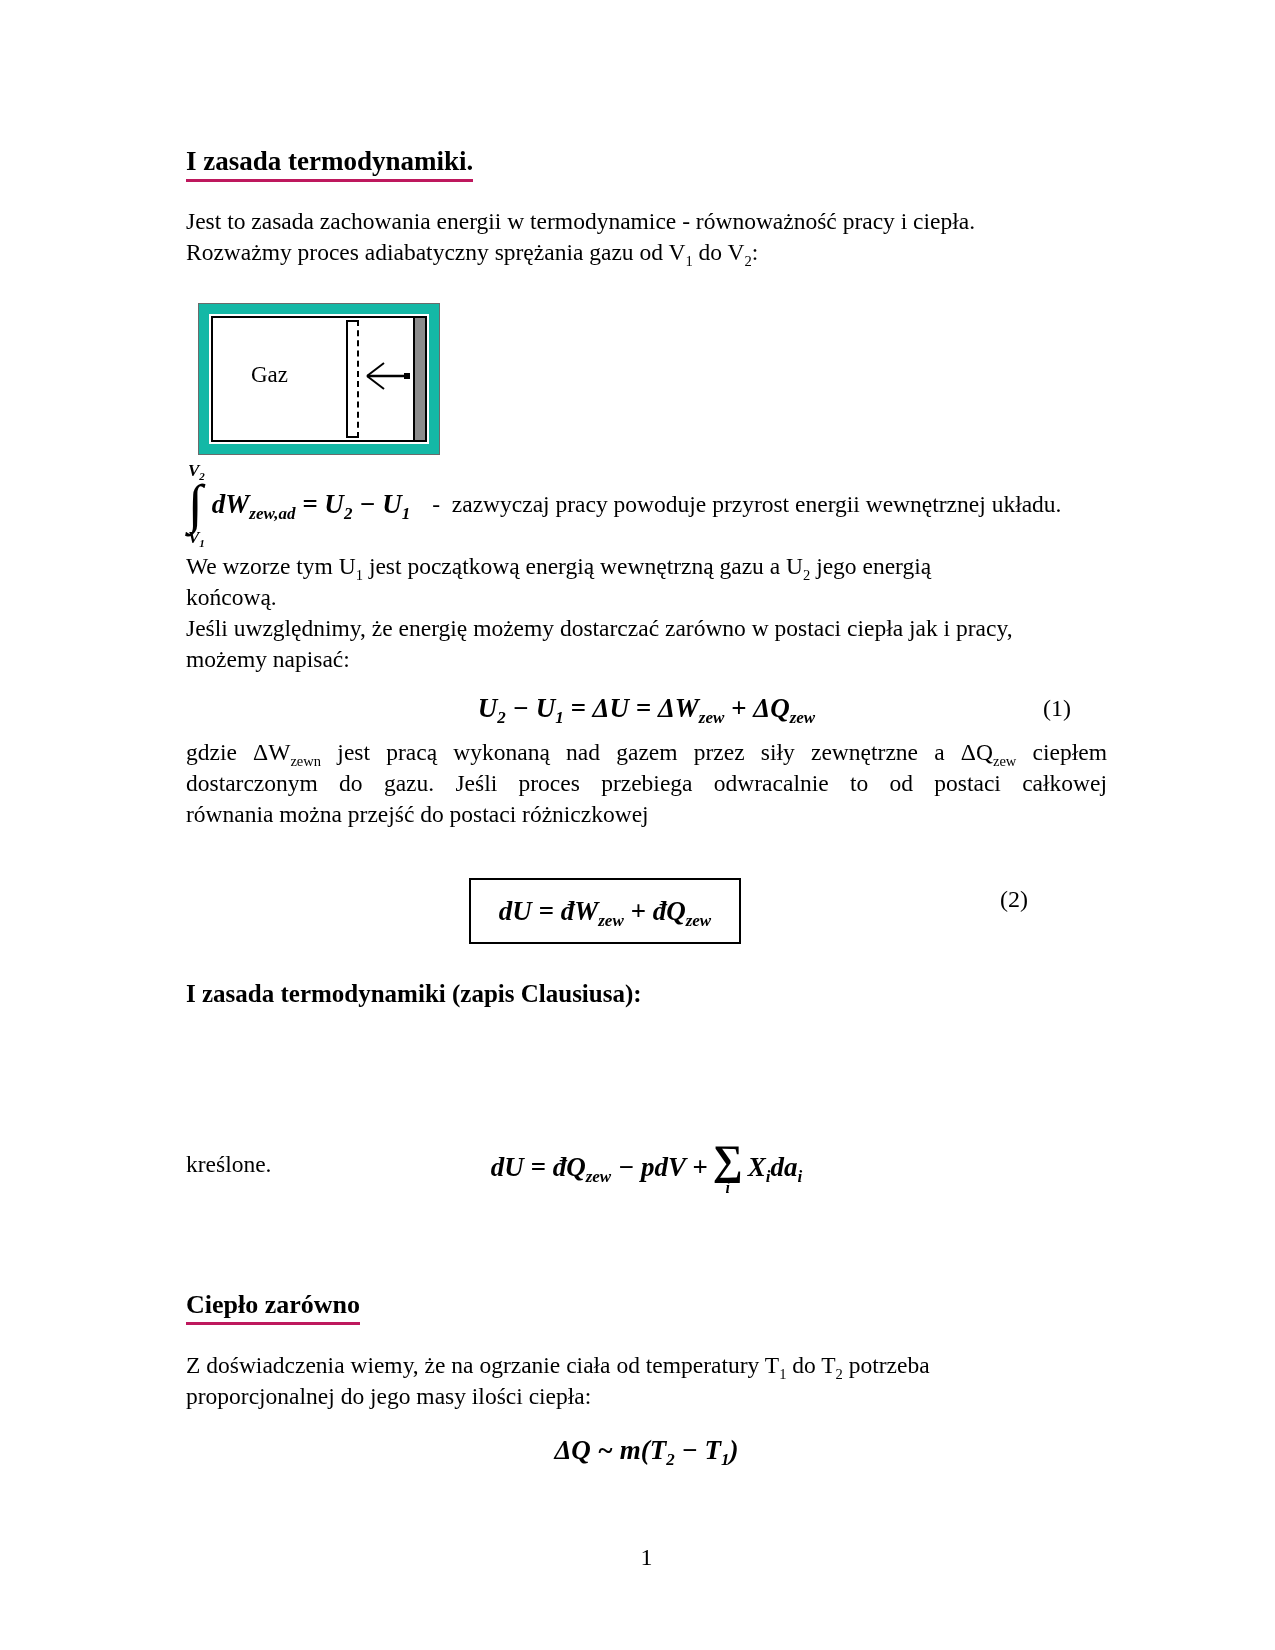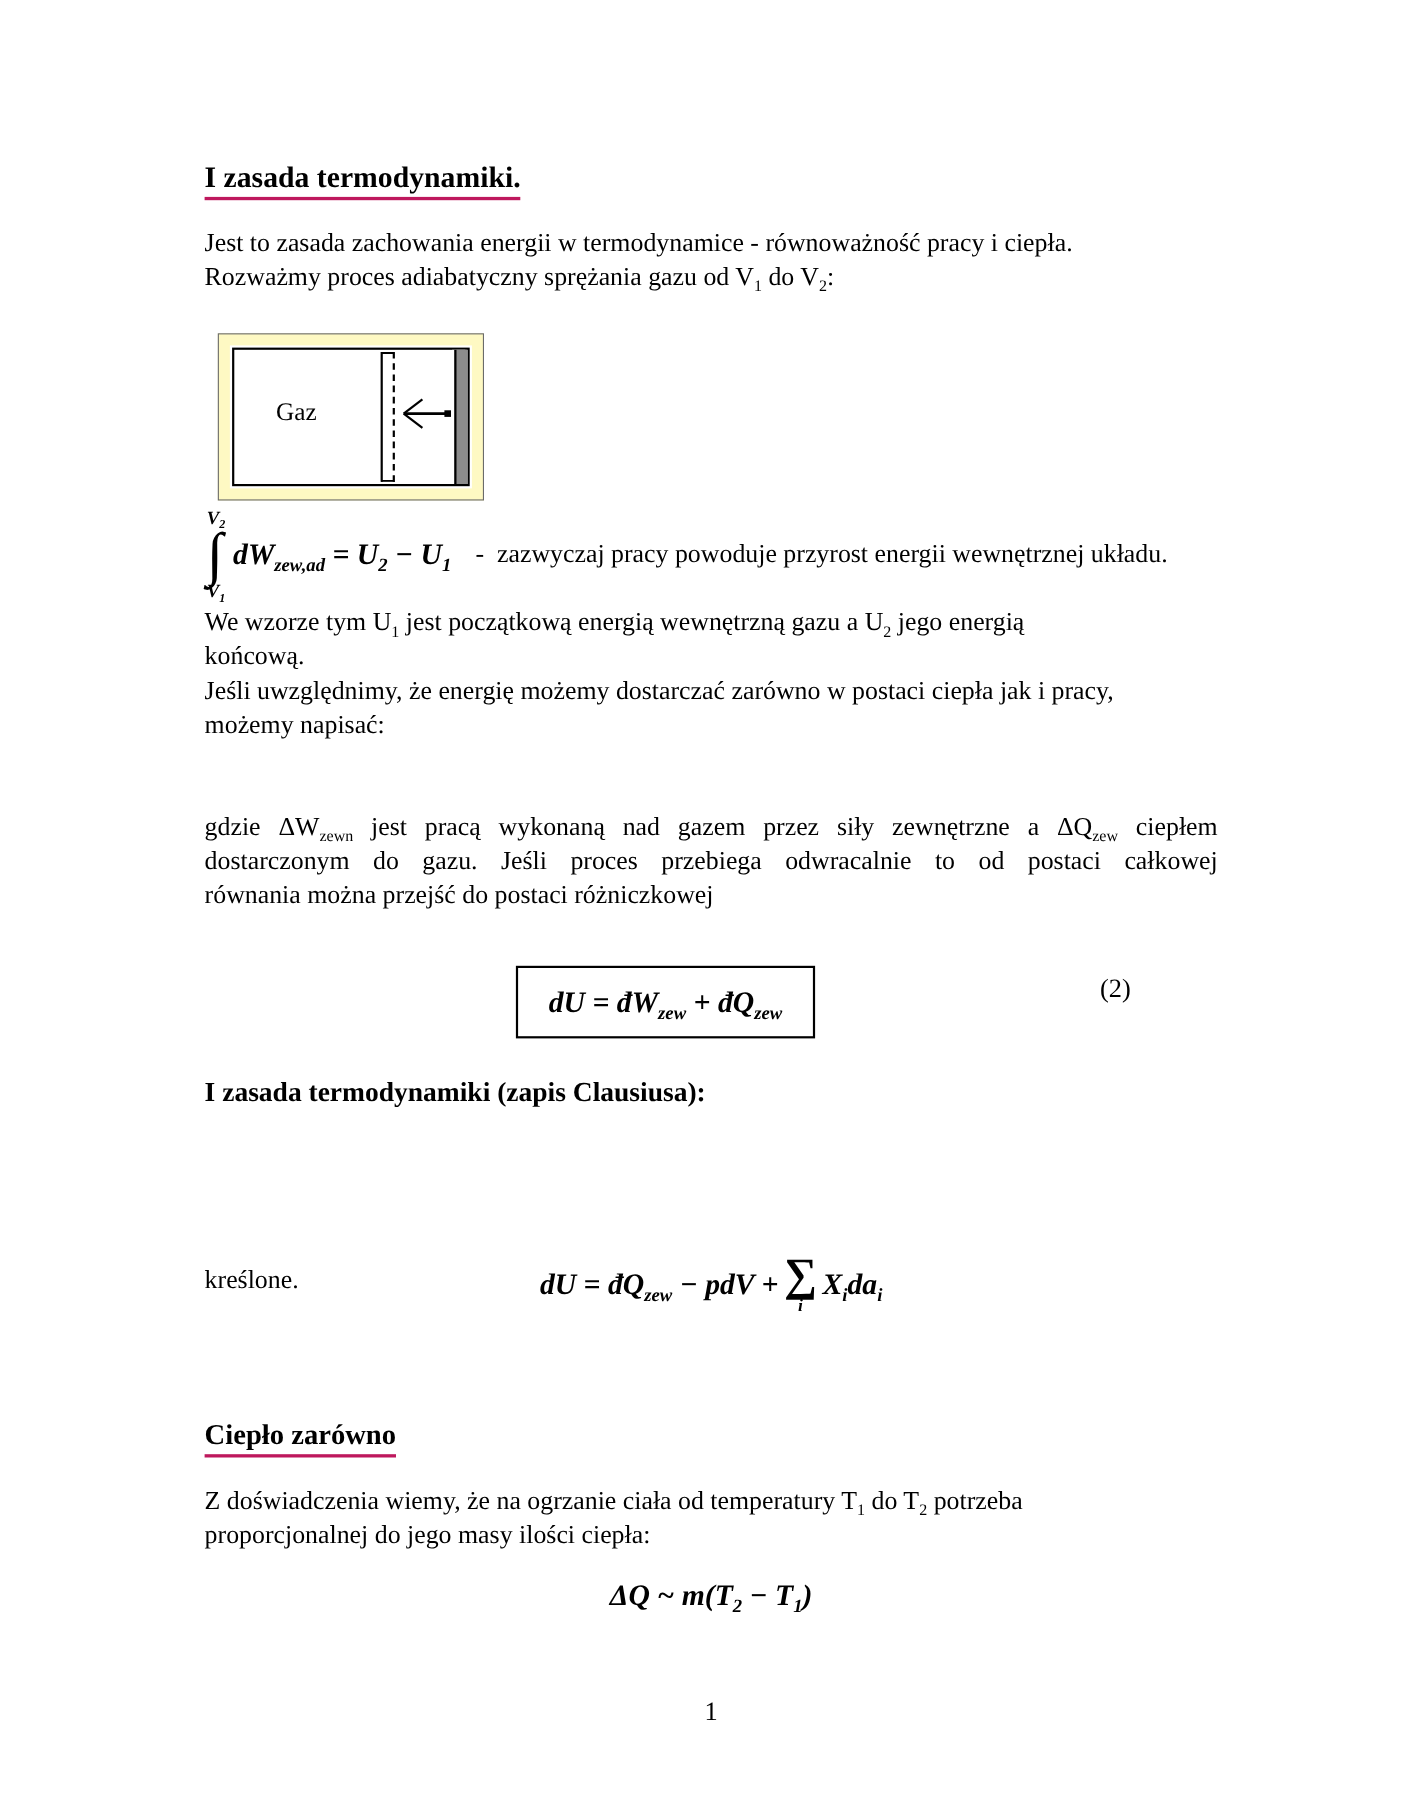--- a/index.html
+++ b/index.html
@@ -46,21 +46,21 @@
 
   
   .int-row { left:188px; top:462px; display:flex; align-items:center; }
   .int-col { display:flex; flex-direction:column; margin-right:7px; }
   .int-lim { font-style:italic; font-weight:700; font-size:17px; line-height:17px; }
   .int-lim sub { font-size:11px; }
   .int-sign { font-style:italic; font-size:54px; line-height:50px; font-weight:400; }
   .int-note { font-size:23.5px; margin-left:22px; white-space:pre; }
 
   
-  .diagram { left:198px; top:303px; width:242px; height:152px; background:#fef9c3;
+  .diagram { left:198px; top:303px; width:242px; height:152px; background:#14b8a6;
              border:1px solid #6b6b6b; }
   .cavity { position:absolute; left:12px; top:12px; width:216px; height:126px;
             background:#ffffff; border:2px solid #000; box-shadow:0 0 0 2px #ffffff; }
   .gas-label { position:absolute; left:38px; top:44px; font-size:23px; }
   .piston-dashed { position:absolute; left:133px; top:2px; width:13px; height:118px;
                    background:#ffffff; border:2px solid #000; border-right-style:dashed; }
   .piston-bar { position:absolute; right:0; top:0; width:12px; height:122px;
                 background:#8c8c8c; border-left:2px solid #000; box-shadow:-2px 0 0 #ffffff; }
   .arrow-svg { position:absolute; right:13px; top:40px; }
 
@@ -104,20 +104,24 @@
     <span class="int-note">-  zazwyczaj pracy powoduje przyrost energii wewnętrznej układu.</span>
   </div>
 
   <div class="abs para-wzor body-text">
     <div class="tline">We wzorze tym U<sub>1</sub> jest początkową energią wewnętrzną gazu a U<sub>2</sub> jego energią</div>
     <div class="tline">końcową.</div>
     <div class="tline">Jeśli uwzględnimy, że energię możemy dostarczać zarówno w postaci ciepła jak i pracy,</div>
     <div class="tline">możemy napisać:</div>
   </div>
 
+  <div class="abs eq1-row">
+    <span class="eq">U<sub>2</sub> − U<sub>1</sub> = ΔU = ΔW<sub>zew</sub> + ΔQ<sub>zew</sub></span>
+    <span class="eq-num">(1)</span>
+  </div>
 
   <div class="abs para-gdzie body-text">
     <div class="jline">gdzie ΔW<sub>zewn</sub> jest pracą wykonaną nad gazem przez siły zewnętrzne a ΔQ<sub>zew</sub> ciepłem</div>
     <div class="jline">dostarczonym do gazu. Jeśli proces przebiega odwracalnie to od postaci całkowej</div>
     <div class="tline">równania można przejść do postaci różniczkowej</div>
   </div>
 
   <div class="abs eq2-box">
     <span class="eq">dU = đW<sub>zew</sub> + đQ<sub>zew</sub></span>
   </div>

